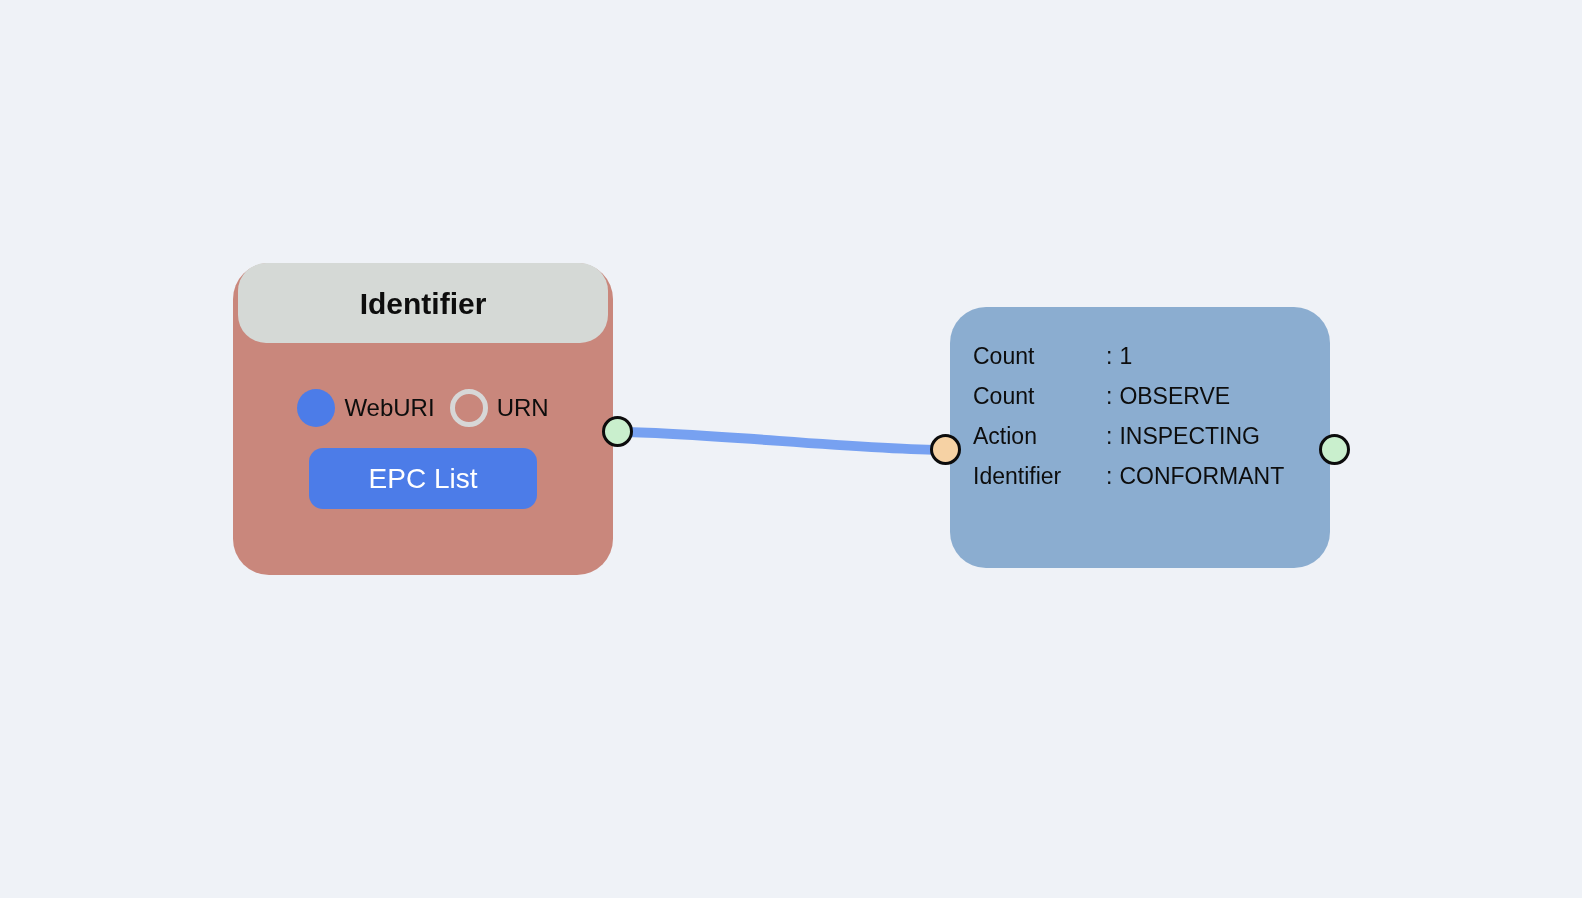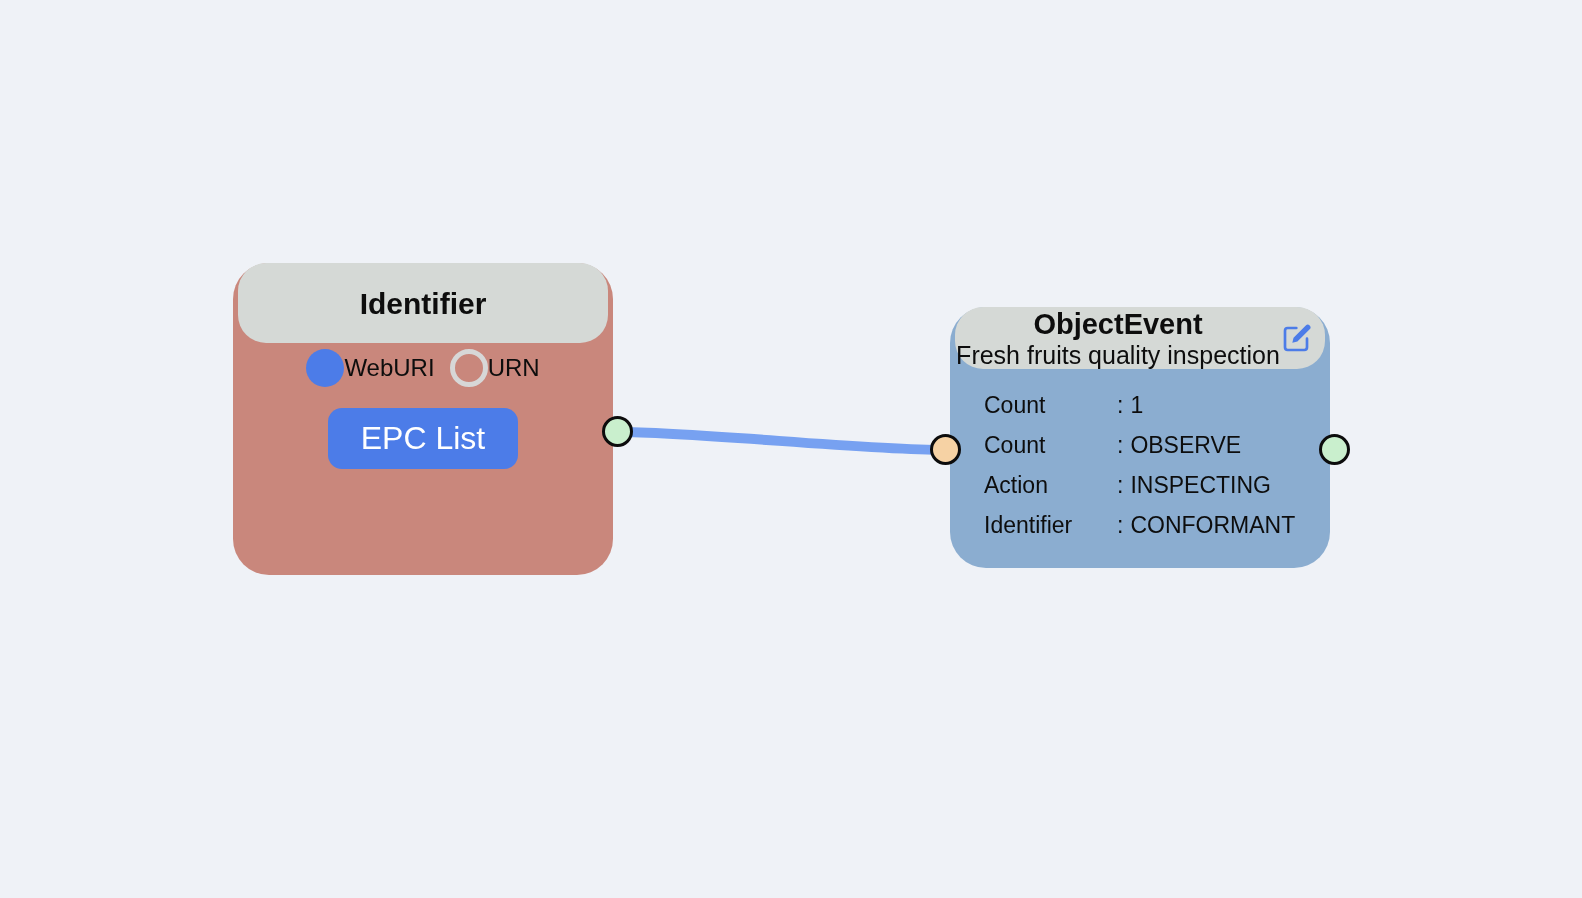--- a/index.html
+++ b/index.html
@@ -17,44 +17,44 @@
   .node-event      { left:950px; top:307px; width:380px; height:261px; background:var(--event-body,#8badd0); }
 
   .node-header {
     margin:0 5px; height:80px; border-radius:28px;
     background:var(--header-bg,#d5d9d6);
     display:flex; align-items:center; justify-content:center;
   }
   .node-title { font-weight:bold; font-size:30px; line-height:1.1; }
 
   .radio-row { display:flex; align-items:center; justify-content:center; margin-top:6px; gap:15px; }
-  .radio-option { display:flex; align-items:center; cursor:pointer; }
+  .radio-option { display:flex; align-items:center; gap:9px; cursor:pointer;margin-top:40px; }
   .radio-dot { width:38px; height:38px; border-radius:50%; box-sizing:border-box; }
   .radio-dot.selected { background:var(--accent-blue,#4c7ce8); }
   .radio-dot.unselected { border:5px solid var(--radio-ring,#d7d7d7); }
   .radio-label { font-size:24px; }
 
   .node-button {
-    display:block; margin:21px auto 0 auto; width:190px; height:61px;
+    display:block; margin:21px auto 0 auto; width:228px; height:61px;
     border:none; border-radius:14px; background:var(--accent-blue,#4c7ce8);
-    color:#ffffff; font-size:32px; font-weight:500;
+    color:#ffffff; font-size:28px; font-weight:500;
     font-family:inherit; cursor:pointer;
   }
   .node-button + .node-button { margin-top:12px; }
   .node-footer { text-align:center; font-size:27px; margin-top:8px; }
 
   .event-header { height:62px; justify-content:flex-start; }
   .event-header-text { flex:1 1 auto; min-width:0; overflow:hidden; padding-top:2px; }
   .event-header-text .node-title { font-size:29px; text-align:center; white-space:nowrap; }
   .node-subtitle { font-size:25px; line-height:1.12; text-align:center; white-space:nowrap; }
   .edit-icon { flex:0 0 auto; width:32px; height:32px; margin-right:12px; cursor:pointer; }
   .edit-icon svg { width:32px; height:32px; display:block; }
 
   .fields { margin-top:23px; }
-  .field-row { display:flex; align-items:flex-start; height:40px; padding-left:34px; font-size:23px; }
+  .field-row { display:flex; align-items:flex-end; height:40px; padding-left:23px; font-size:23px; }
   .field-label { flex:0 0 auto; width:133px; }
   .field-colon { margin-right:7px; }
 
   .handle {
     position:absolute; width:25px; height:25px; border-radius:50%;
     border:3px solid #0c0c0c; box-sizing:content-box; cursor:crosshair;
   }
   .handle-green  { background:var(--handle-green,#c9efcd); }
   .handle-orange { background:var(--handle-orange,#f6d2a4); }
   .handle-right  { right:-20px; }
@@ -87,32 +87,20 @@
       </div>
     </div>
 
     <button class="node-button">EPC List</button>
 
 
     <span class="handle handle-green handle-right identifier-handle"></span>
   </div>
 
   <div class="node node-event">
-    <div class="node-header event-header">
-      <div class="event-header-text">
-        <div class="node-title">ObjectEvent</div>
-        <div class="node-subtitle">Fresh fruits quality inspection</div>
-      </div>
-      <span class="edit-icon">
-        <svg viewBox="0 0 24 24" fill="none" stroke="#4c7ce8" stroke-width="2" stroke-linecap="round" stroke-linejoin="round">
-          <path d="M11.5 4.5H5a2 2 0 0 0-2 2V19a2 2 0 0 0 2 2h12.5a2 2 0 0 0 2-2v-6.5"></path>
-          <path d="M18.6 2.6a2.05 2.05 0 0 1 2.9 2.9L12.3 14.7 8.5 15.6l.9-3.8 9.2-9.2z" fill="#4c7ce8" stroke="none"></path>
-        </svg>
-      </span>
-    </div>
 
     <div class="fields">
       <div class="field-row">
         <span class="field-label">Count</span>
         <span class="field-colon">:</span>
         <span class="field-value">1</span>
       </div>
       <div class="field-row">
         <span class="field-label">Count</span>
         <span class="field-colon">:</span>

